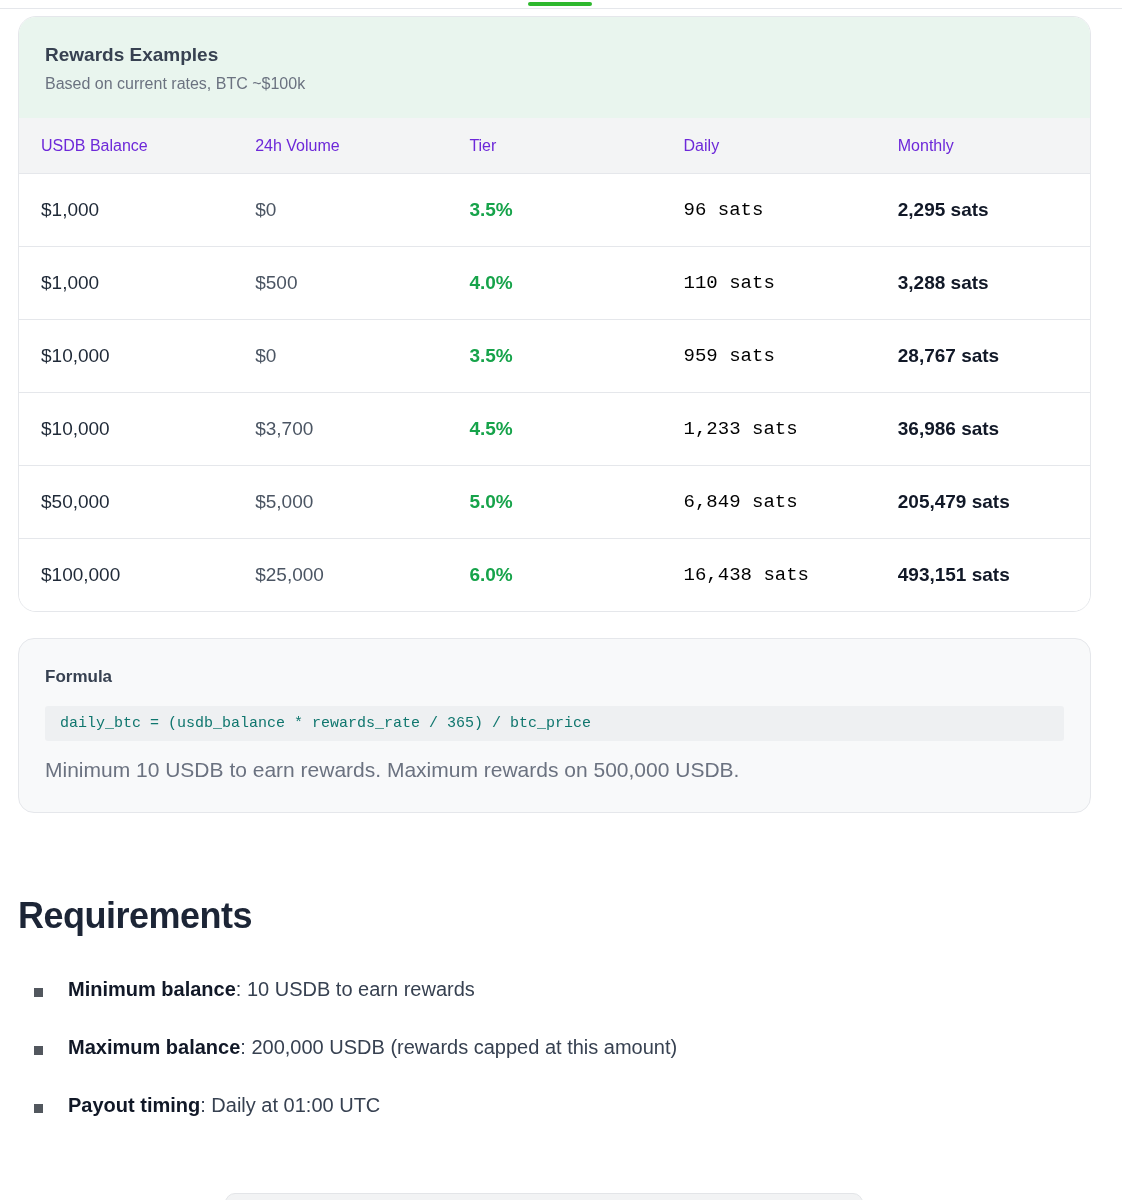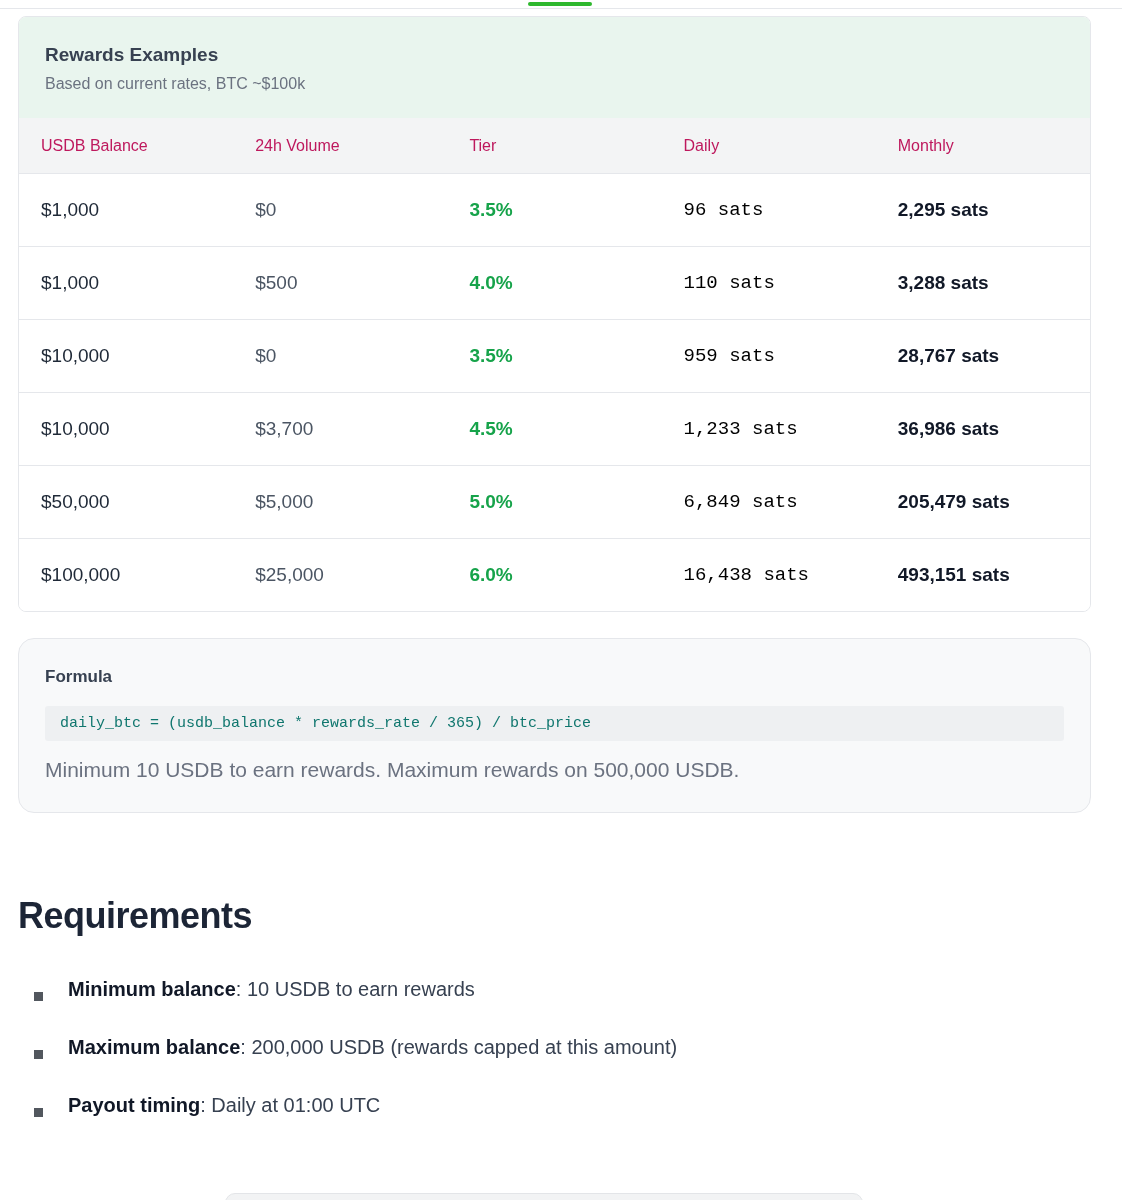--- a/index.html
+++ b/index.html
@@ -23,21 +23,21 @@
     width: 64px; height: 4px;
     background: var(--tab_green, #2eb82e);
     border-radius: 2px;
   }
 
   
   .rewards-card {
     margin: 16px 0 0 18px;
     width: 1073px;
     border: 1px solid var(--border, #e5e7eb);
-    border-radius: 8px;
+    border-radius: 18px;
     overflow: hidden;
   }
   .rewards-header {
     background: var(--header_mint, #e9f5ee);
     padding: 27px 26px 25px 26px;
   }
   .rewards-title {
     font-size: 19px; font-weight: bold;
     color: var(--text_mid, #374151);
     margin: 0 0 9px 0;
@@ -50,21 +50,21 @@
   table.rewards-table {
     width: 100%;
     border-collapse: collapse;
     background: #ffffff;
   }
   .rewards-table th {
     background: var(--table_header_bg, #f3f4f5);
     text-align: left;
     font-size: 16px;
     font-weight: 500;
-    color: #be185d;
+    color: #6d28d9;
     padding: 19px 10px 18px 22px;
     width: 20%;
   }
   .rewards-table td {
     font-size: 19px;
     color: var(--text_dark, #1f2937);
     padding: 25px 10px 25px 22px;
     border-top: 1px solid var(--border, #e5e7eb);
     white-space: nowrap;
   }
@@ -111,21 +111,21 @@
     letter-spacing: -0.5px;
     color: var(--heading_navy, #1c2536);
   }
   ul.req-list {
     list-style: none;
     margin: 40px 0 0 0;
     padding: 0;
   }
   .req-item {
     display: flex;
-    align-items: flex-end;
+    align-items: center;
     margin: 0 0 34px 0;
     font-size: 20px;
     line-height: 24px;
     color: #374151;
   }
   .req-bullet {
     flex: none;
     width: 9px; height: 9px;
     margin: 7px 0 0 34px;
     background: #52575e;

